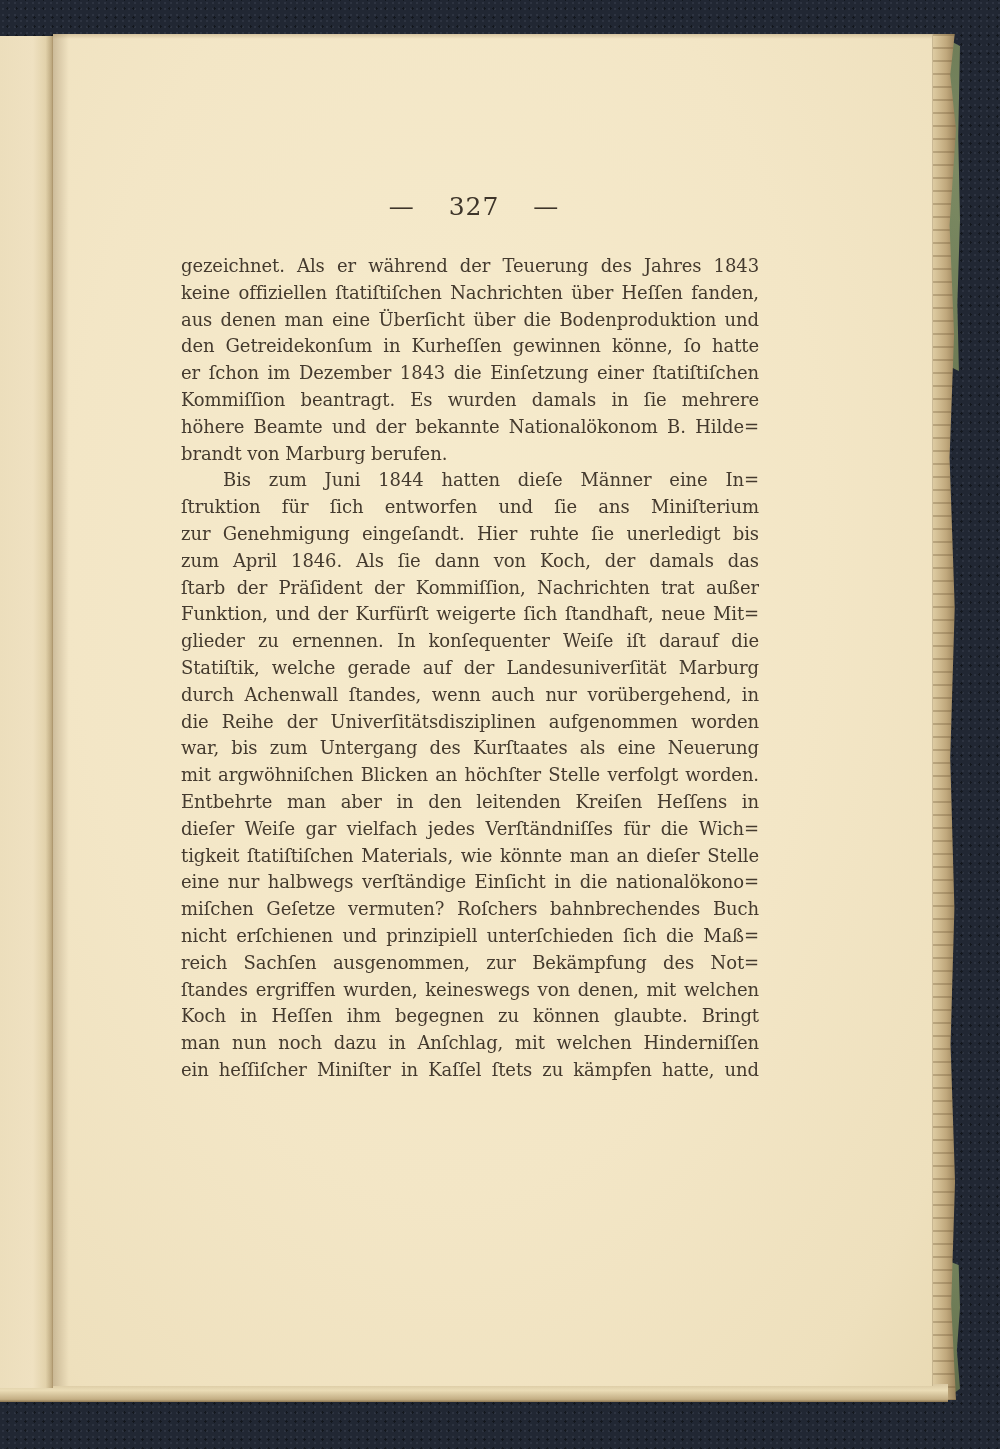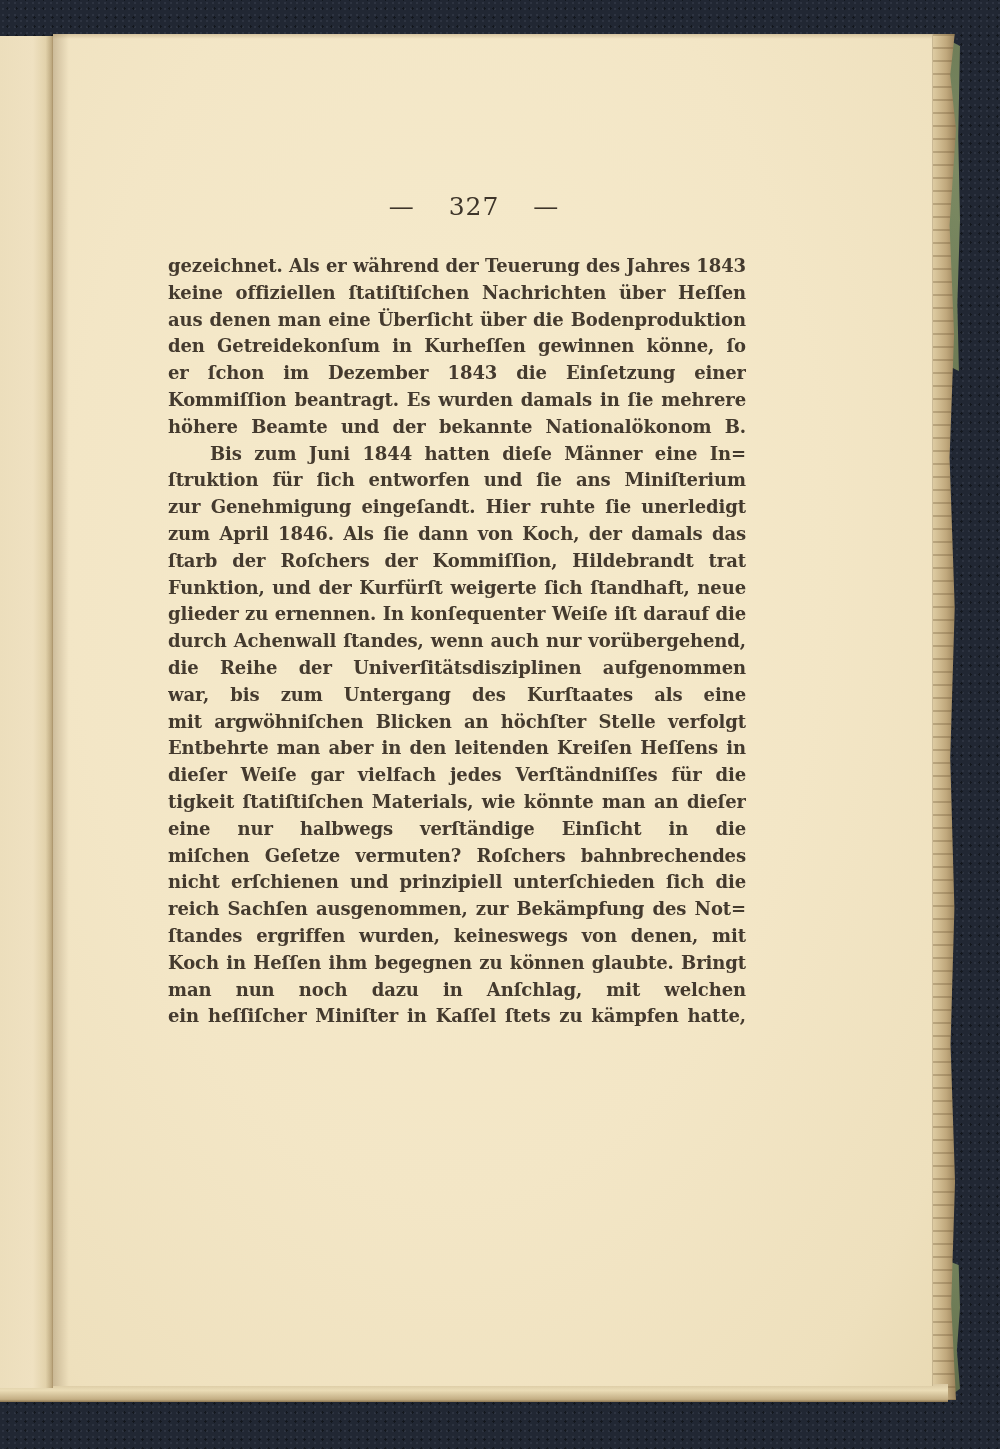--- a/index.html
+++ b/index.html
@@ -73,23 +73,22 @@
 
   
   .page-number-row {
     position: absolute; left: 132px; top: 158px; width: 578px;
     display: flex; justify-content: center; align-items: center; gap: 34px;
     font-size: 25px; color: #3e352a; letter-spacing: 1px;
   }
 
   
   .text-block {
-    position: absolute; left: 115px; top: 219px; width: 578px;
+    position: absolute; left: 128px; top: 219px; width: 578px;
     color: #443a2e;
-    font-weight: bold;
   }
   .line {
     font-size: 18px;
     line-height: 26.8px;
     height: 26.8px;
     overflow: hidden;
     letter-spacing: -0.1px;
     text-align: justify;
     text-align-last: justify;
   }
@@ -115,27 +114,29 @@
       <span>—</span>
     </div>
     <div class="text-block" id="text-block">
         <div class="line">gezeichnet. Als er während der Teuerung des Jahres 1843</div>
         <div class="line">keine offiziellen ſtatiſtiſchen Nachrichten über Heſſen fanden,</div>
         <div class="line">aus denen man eine Überſicht über die Bodenproduktion und</div>
         <div class="line">den Getreidekonſum in Kurheſſen gewinnen könne, ſo hatte</div>
         <div class="line">er ſchon im Dezember 1843 die Einſetzung einer ſtatiſtiſchen</div>
         <div class="line">Kommiſſion beantragt. Es wurden damals in ſie mehrere</div>
         <div class="line">höhere Beamte und der bekannte Nationalökonom B. Hilde=</div>
+        <div class="line short">brandt von Marburg berufen.</div>
         <div class="line indent">Bis zum Juni 1844 hatten dieſe Männer eine In=</div>
         <div class="line">ſtruktion für ſich entworfen und ſie ans Miniſterium</div>
         <div class="line">zur Genehmigung eingeſandt. Hier ruhte ſie unerledigt bis</div>
         <div class="line">zum April 1846. Als ſie dann von Koch, der damals das</div>
-        <div class="line">ſtarb der Roſchers der Kommiſſion, Hildebrandt trat außer</div>
+        <div class="line">ſtarb der Präſident der Kommiſſion, Nachrichten trat außer</div>
         <div class="line">Funktion, und der Kurfürſt weigerte ſich ſtandhaft, neue Mit=</div>
         <div class="line">glieder zu ernennen. In konſequenter Weiſe iſt darauf die</div>
+        <div class="line">Statiſtik, welche gerade auf der Landesuniverſität Marburg</div>
         <div class="line">durch Achenwall ſtandes, wenn auch nur vorübergehend, in</div>
         <div class="line">die Reihe der Univerſitätsdisziplinen aufgenommen worden</div>
         <div class="line">war, bis zum Untergang des Kurſtaates als eine Neuerung</div>
         <div class="line">mit argwöhniſchen Blicken an höchſter Stelle verfolgt worden.</div>
         <div class="line">Entbehrte man aber in den leitenden Kreiſen Heſſens in</div>
         <div class="line">dieſer Weiſe gar vielfach jedes Verſtändniſſes für die Wich=</div>
         <div class="line">tigkeit ſtatiſtiſchen Materials, wie könnte man an dieſer Stelle</div>
         <div class="line">eine nur halbwegs verſtändige Einſicht in die nationalökono=</div>
         <div class="line">miſchen Geſetze vermuten? Roſchers bahnbrechendes Buch über</div>
         <div class="line">nicht erſchienen und prinzipiell unterſchieden ſich die Maß=</div>

